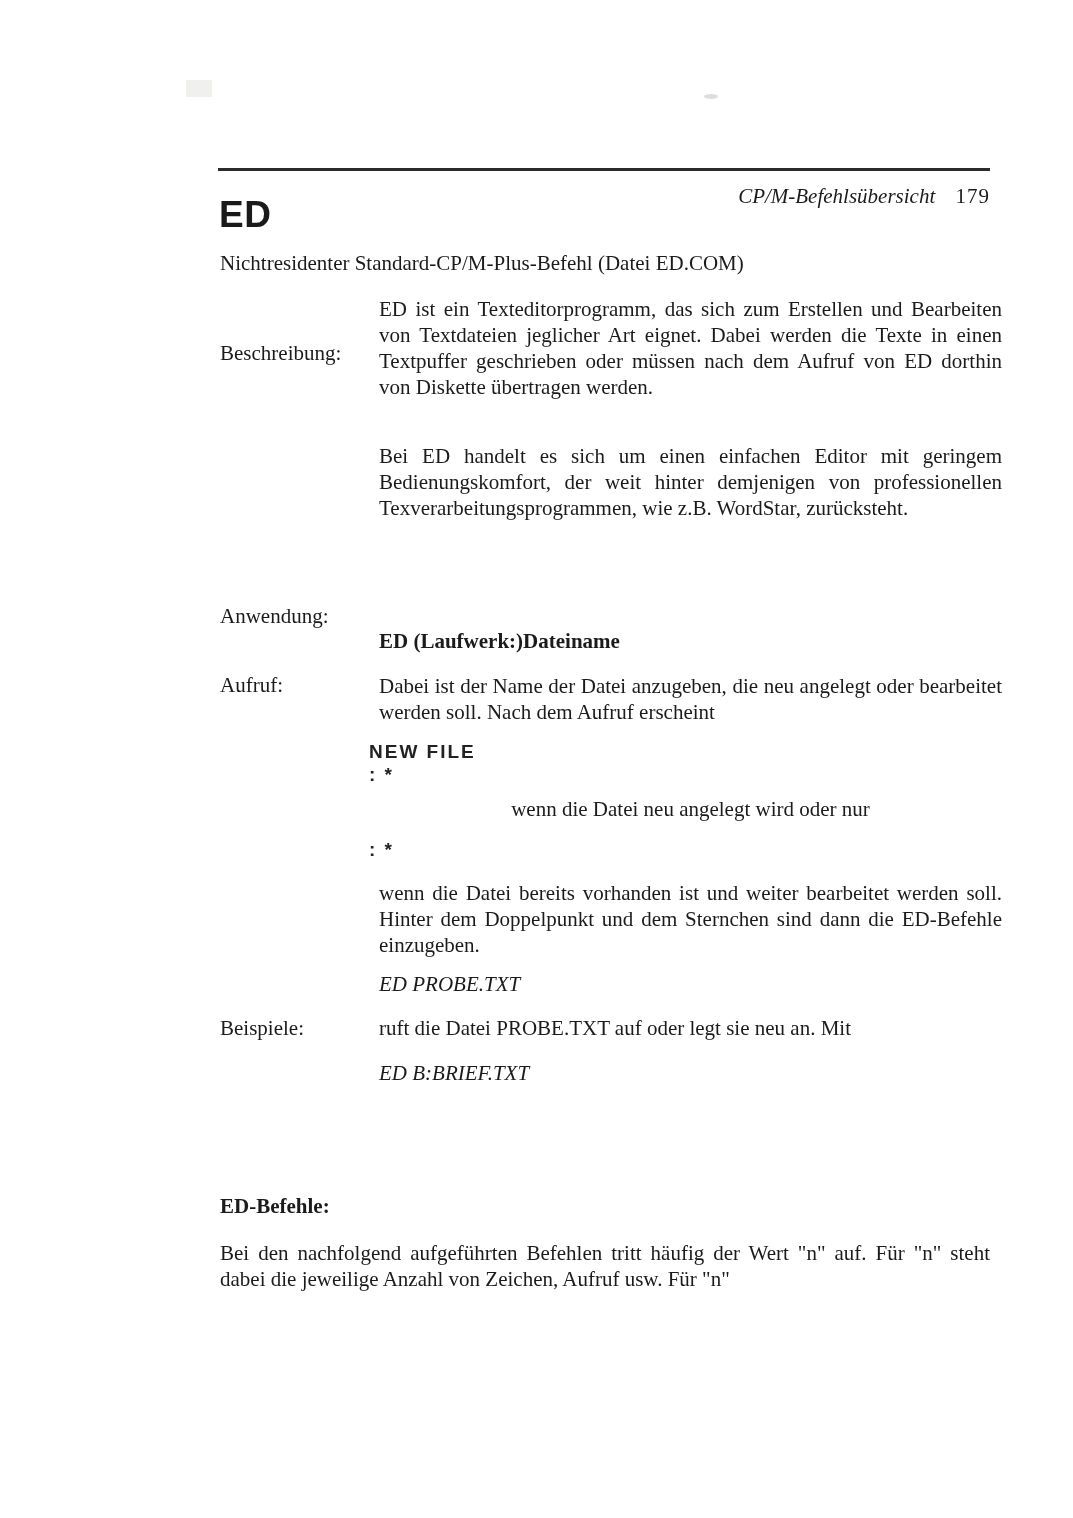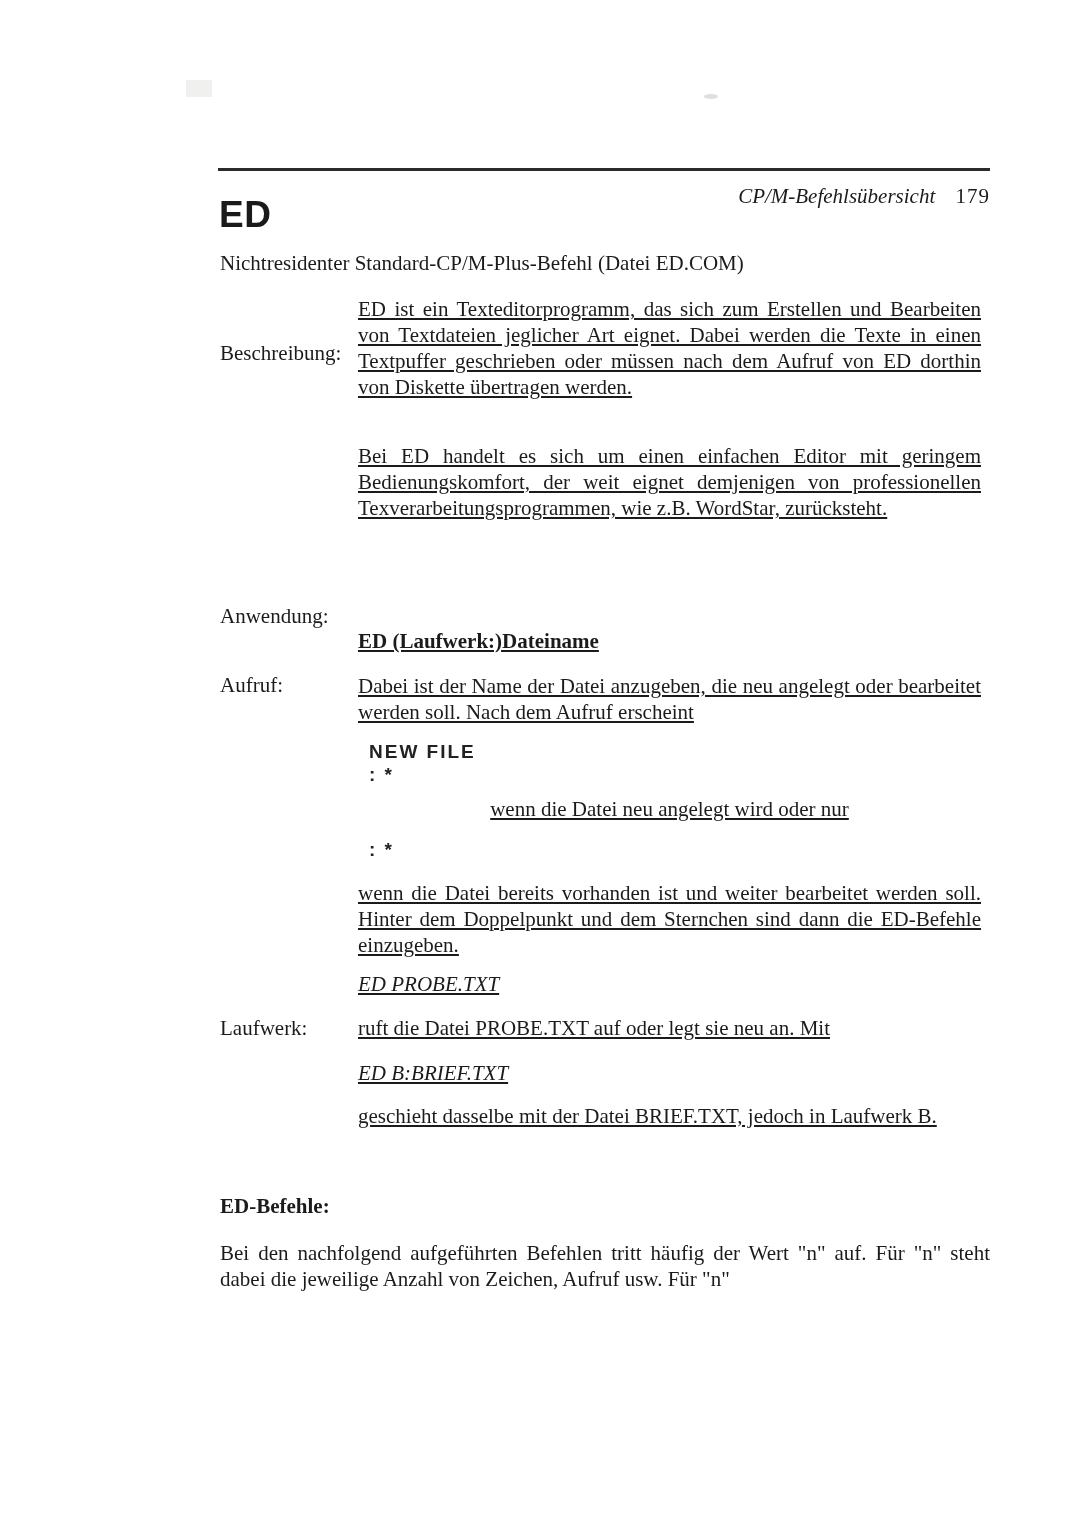--- a/index.html
+++ b/index.html
@@ -14,21 +14,21 @@
   }
   .abs { position:absolute; }
   .serif {
     font-family:"Liberation Serif", serif;
     font-size:21px;
     line-height:26px;
     color:#1b1b1b;
   }
   .just { text-align:justify; }
   .label   { left:220px; width:146px;margin-top:44px; }
-  .content { left:358px; width:623px;text-decoration:underline; }
+  .content { left:379px; width:623px; }
   .fullw   { left:220px; width:770px; }
   .italic { font-style:italic; }
   .bold { font-weight:bold; }
   .running-header {
     top:136px; left:218px; width:772px;
     text-align:right;
     font-size:21px; line-height:24px;margin-top:48px;
   }
   .running-header .pagenum { font-style:normal; margin-left:15px; letter-spacing:1px; }
   .rule {
@@ -69,35 +69,34 @@
     <span class="pagenum">179</span>
   </div>
   <div class="abs rule"></div>
 
   <div class="abs cmd-title">ED</div>
 
   <div class="abs serif" style="top:250px; left:220px; width:780px;">Nichtresidenter Standard-CP/M-Plus-Befehl (Datei ED.COM)</div>
 
   <div class="abs serif label" style="top:296px;">Beschreibung:</div>
   <div class="abs serif content just" style="top:296px;">ED ist ein Texteditorprogramm, das sich zum Erstellen und Bearbeiten von Textdateien jeglicher Art eignet. Dabei werden die Texte in einen Textpuffer geschrieben oder müssen nach dem Aufruf von ED dorthin von Diskette übertragen werden.</div>
-  <div class="abs serif content just" style="top:443px;">Bei ED handelt es sich um einen einfachen Editor mit geringem Bedienungskomfort, der weit eignet demjenigen von professionellen Texverarbeitungsprogrammen, wie z.B. WordStar, zurücksteht.</div>
+  <div class="abs serif content just" style="top:443px;">Bei ED handelt es sich um einen einfachen Editor mit geringem Bedienungskomfort, der weit hinter demjenigen von professionellen Texverarbeitungsprogrammen, wie z.B. WordStar, zurücksteht.</div>
 
   <div class="abs serif label" style="top:559px;">Anwendung:</div>
 
   <div class="abs serif label" style="top:628px;">Aufruf:</div>
   <div class="abs serif content bold" style="top:628px;">ED (Laufwerk:)Dateiname</div>
   <div class="abs serif content just" style="top:673px;">Dabei ist der Name der Datei anzugeben, die neu angelegt oder bearbeitet werden soll. Nach dem Aufruf erscheint</div>
   <div class="abs mono" style="top:740px; left:369px;">NEW FILE
 : *</div>
   <div class="abs serif content" style="top:796px;text-align:center;">wenn die Datei neu angelegt wird oder nur</div>
   <div class="abs mono" style="top:838px; left:369px;">: *</div>
   <div class="abs serif content just" style="top:880px;">wenn die Datei bereits vorhanden ist und weiter bearbeitet werden soll. Hinter dem Doppelpunkt und dem Sternchen sind dann die ED-Befehle einzugeben.</div>
 
-  <div class="abs serif label" style="top:971px;">Laufwerk:</div>
+  <div class="abs serif label" style="top:971px;">Beispiele:</div>
   <div class="abs serif content italic" style="top:971px;">ED PROBE.TXT</div>
   <div class="abs serif content" style="top:1015px;">ruft die Datei PROBE.TXT auf oder legt sie neu an. Mit</div>
   <div class="abs serif content italic" style="top:1060px;">ED B:BRIEF.TXT</div>
-  <div class="abs serif content just" style="top:1103px;">geschieht dasselbe mit der Datei BRIEF.TXT, jedoch in Laufwerk B.</div>
 
   <div class="abs serif bold" style="top:1193px; left:220px;">ED-Befehle:</div>
   <div class="abs serif fullw just" style="top:1240px;">Bei den nachfolgend aufgeführten Befehlen tritt häufig der Wert "n" auf. Für "n" steht dabei die jeweilige Anzahl von Zeichen, Aufruf usw. Für "n"</div>
 
 </div>
 
 </body></html>

